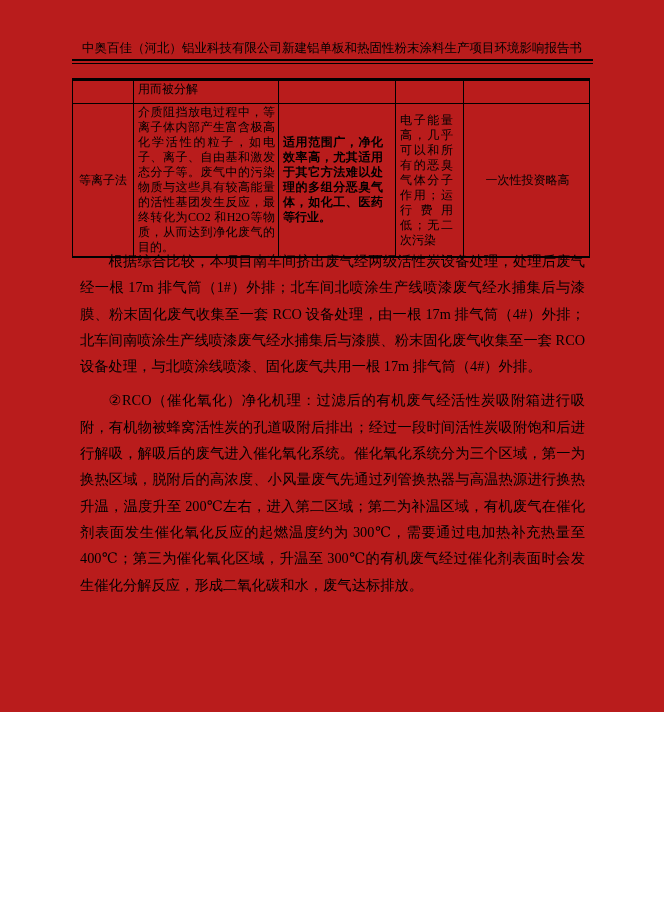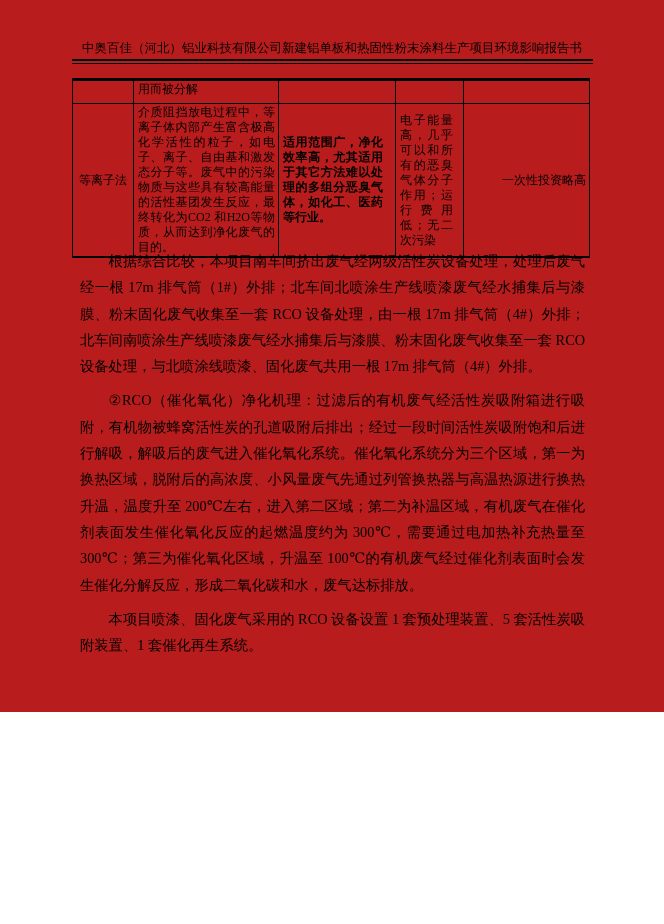--- a/index.html
+++ b/index.html
@@ -38,21 +38,21 @@
     padding:1px 3px;
     vertical-align:middle;
     overflow:hidden;
   }
   .doc-table tr.partial td{height:20px;vertical-align:top;}
   .doc-table tr.main td{height:137px;}
   .doc-table td.c1{text-align:center;}
   .doc-table td.c2{text-align:justify;padding-left:4px;padding-right:3px;}
   .doc-table td.c3{text-align:justify;padding-left:4px;padding-right:12px;font-weight:bold;}
   .doc-table td.c4{text-align:justify;padding-left:4px;padding-right:10px;}
-  .doc-table td.c5{text-align:right;padding-left:5px;}
+  .doc-table td.c5{text-align:center;padding-left:5px;}
   
   .bodytext{
     position:absolute;top:240px;left:72px;width:521px;
     font-size:14.3px;line-height:26.3px;
     text-align:justify;
   }
   .bodytext p{
     margin:8px;padding:0;
     text-indent:2em;
   }
@@ -96,20 +96,19 @@
         <td class="c2">介质阻挡放电过程中，等离子体内部产生富含极高化学活性的粒子，如电子、离子、自由基和激发态分子等。废气中的污染物质与这些具有较高能量的活性基团发生反应，最终转化为CO2 和H2O等物质，从而达到净化废气的目的。</td>
         <td class="c3">适用范围广，净化效率高，尤其适用于其它方法难以处理的多组分恶臭气体，如化工、医药等行业。</td>
         <td class="c4">电子能量高，几乎可以和所有的恶臭气体分子作用；运行费用低；无二次污染</td>
         <td class="c5">一次性投资略高</td>
       </tr>
     </tbody>
   </table>
 
   <div class="bodytext">
     <p>根据综合比较，本项目南车间挤出废气经两级活性炭设备处理，处理后废气经一根 17m 排气筒（1#）外排；北车间北喷涂生产线喷漆废气经水捕集后与漆膜、粉末固化废气收集至一套 RCO 设备处理，由一根 17m 排气筒（4#）外排；北车间南喷涂生产线喷漆废气经水捕集后与漆膜、粉末固化废气收集至一套 RCO 设备处理，与北喷涂线喷漆、固化废气共用一根 17m 排气筒（4#）外排。</p>
-    <p>②RCO（催化氧化）净化机理：过滤后的有机废气经活性炭吸附箱进行吸附，有机物被蜂窝活性炭的孔道吸附后排出；经过一段时间活性炭吸附饱和后进行解吸，解吸后的废气进入催化氧化系统。催化氧化系统分为三个区域，第一为换热区域，脱附后的高浓度、小风量废气先通过列管换热器与高温热源进行换热升温，温度升至 200℃左右，进入第二区域；第二为补温区域，有机废气在催化剂表面发生催化氧化反应的起燃温度约为 300℃，需要通过电加热补充热量至 300℃；第三为催化氧化区域，升温至 100℃的有机废气经过催化剂表面时会发生催化分解反应，形成二氧化碳和水，废气达标排放。</p>
-    <p>本项目喷漆、固化废气采用的 RCO 设备设置 1 套预处理装置、5 套活性炭吸附装置、1 套催化再生系统。</p>
+    <p>②RCO（催化氧化）净化机理：过滤后的有机废气经活性炭吸附箱进行吸附，有机物被蜂窝活性炭的孔道吸附后排出；经过一段时间活性炭吸附饱和后进行解吸，解吸后的废气进入催化氧化系统。催化氧化系统分为三个区域，第一为换热区域，脱附后的高浓度、小风量废气先通过列管换热器与高温热源进行换热升温，温度升至 200℃左右，进入第二区域；第二为补温区域，有机废气在催化剂表面发生催化氧化反应的起燃温度约为 300℃，需要通过电加热补充热量至 400℃；第三为催化氧化区域，升温至 300℃的有机废气经过催化剂表面时会发生催化分解反应，形成二氧化碳和水，废气达标排放。</p>
   </div>
 
   <div class="footer-rule"></div>
   <div class="page-number">186</div>
 
 </div>
 
 </body></html>

